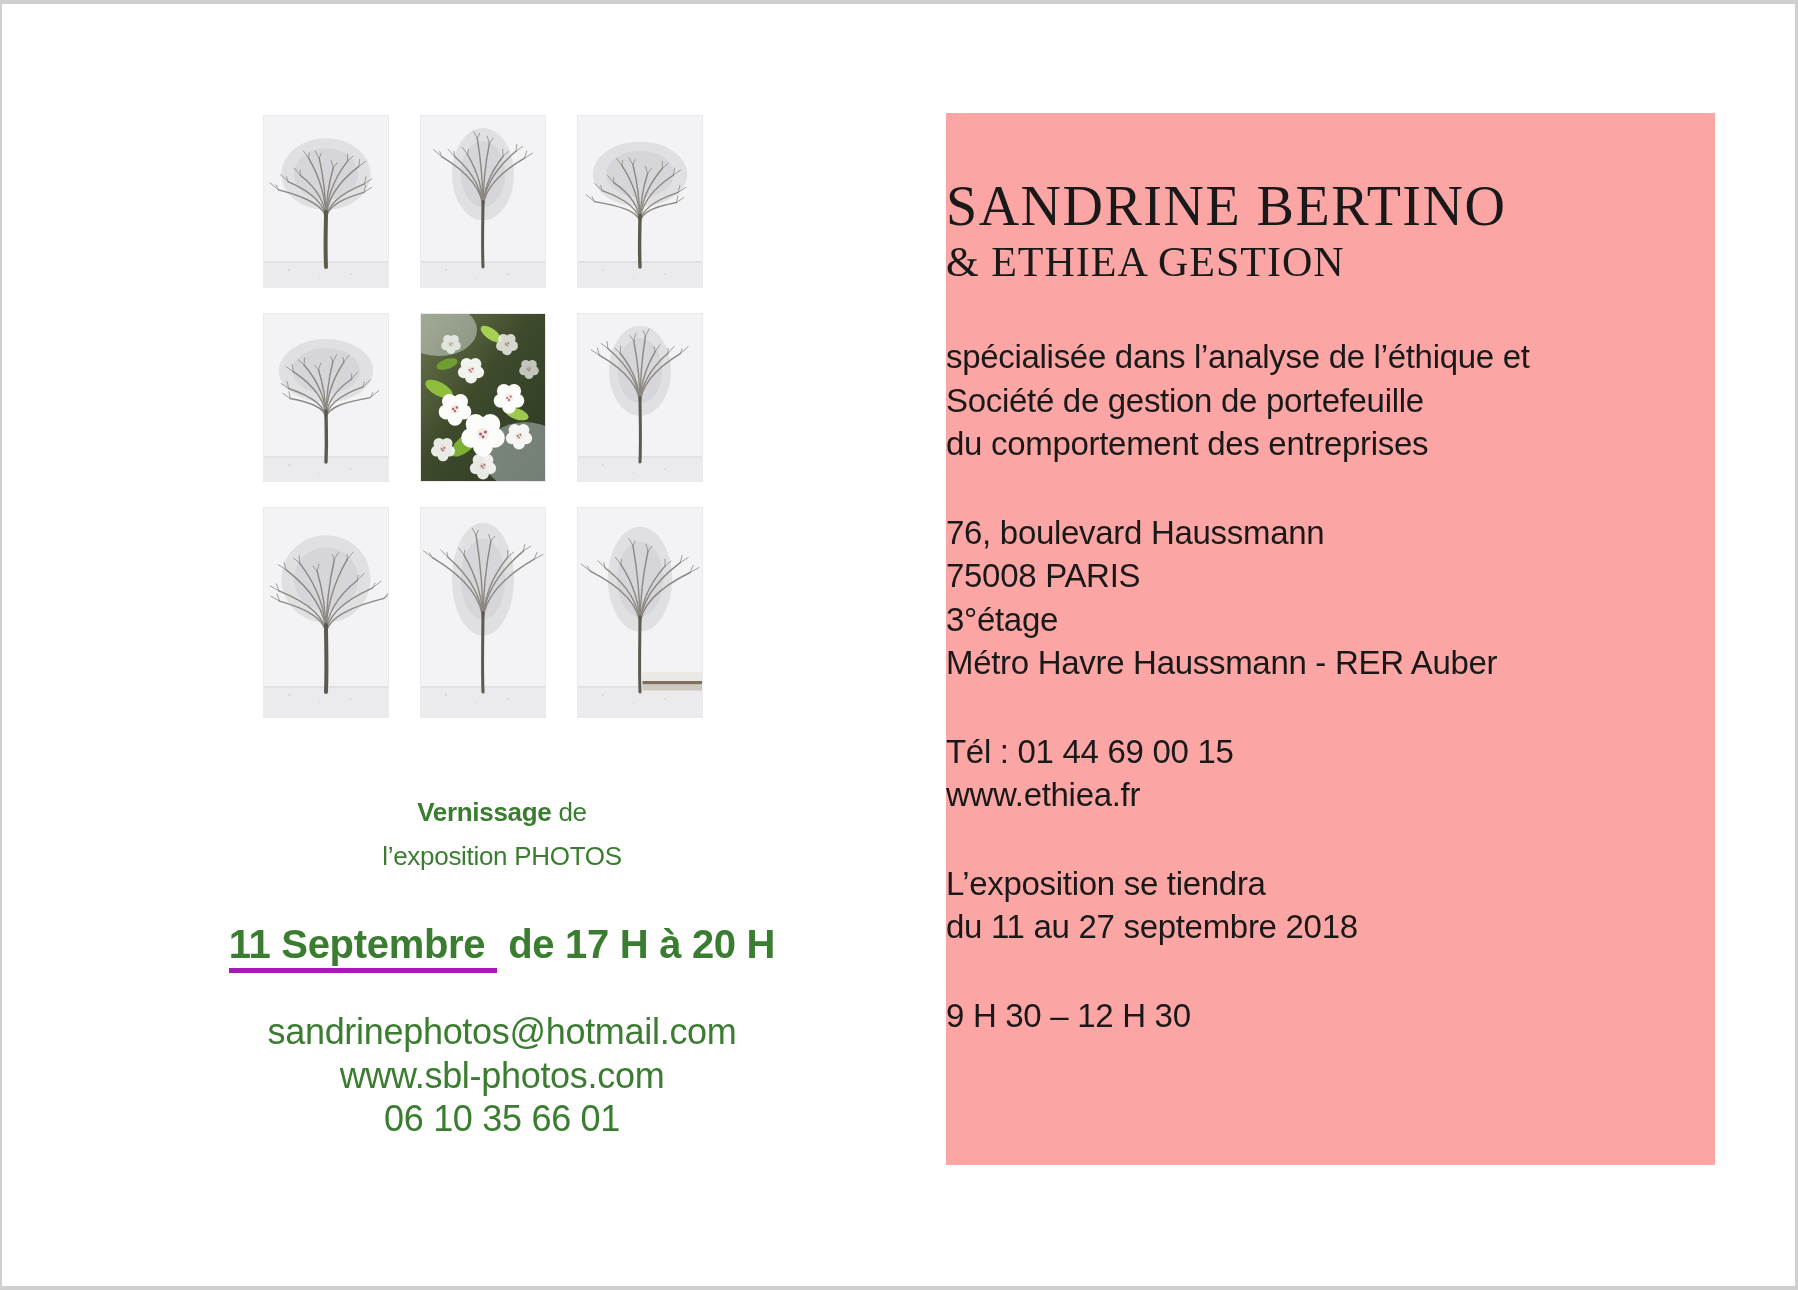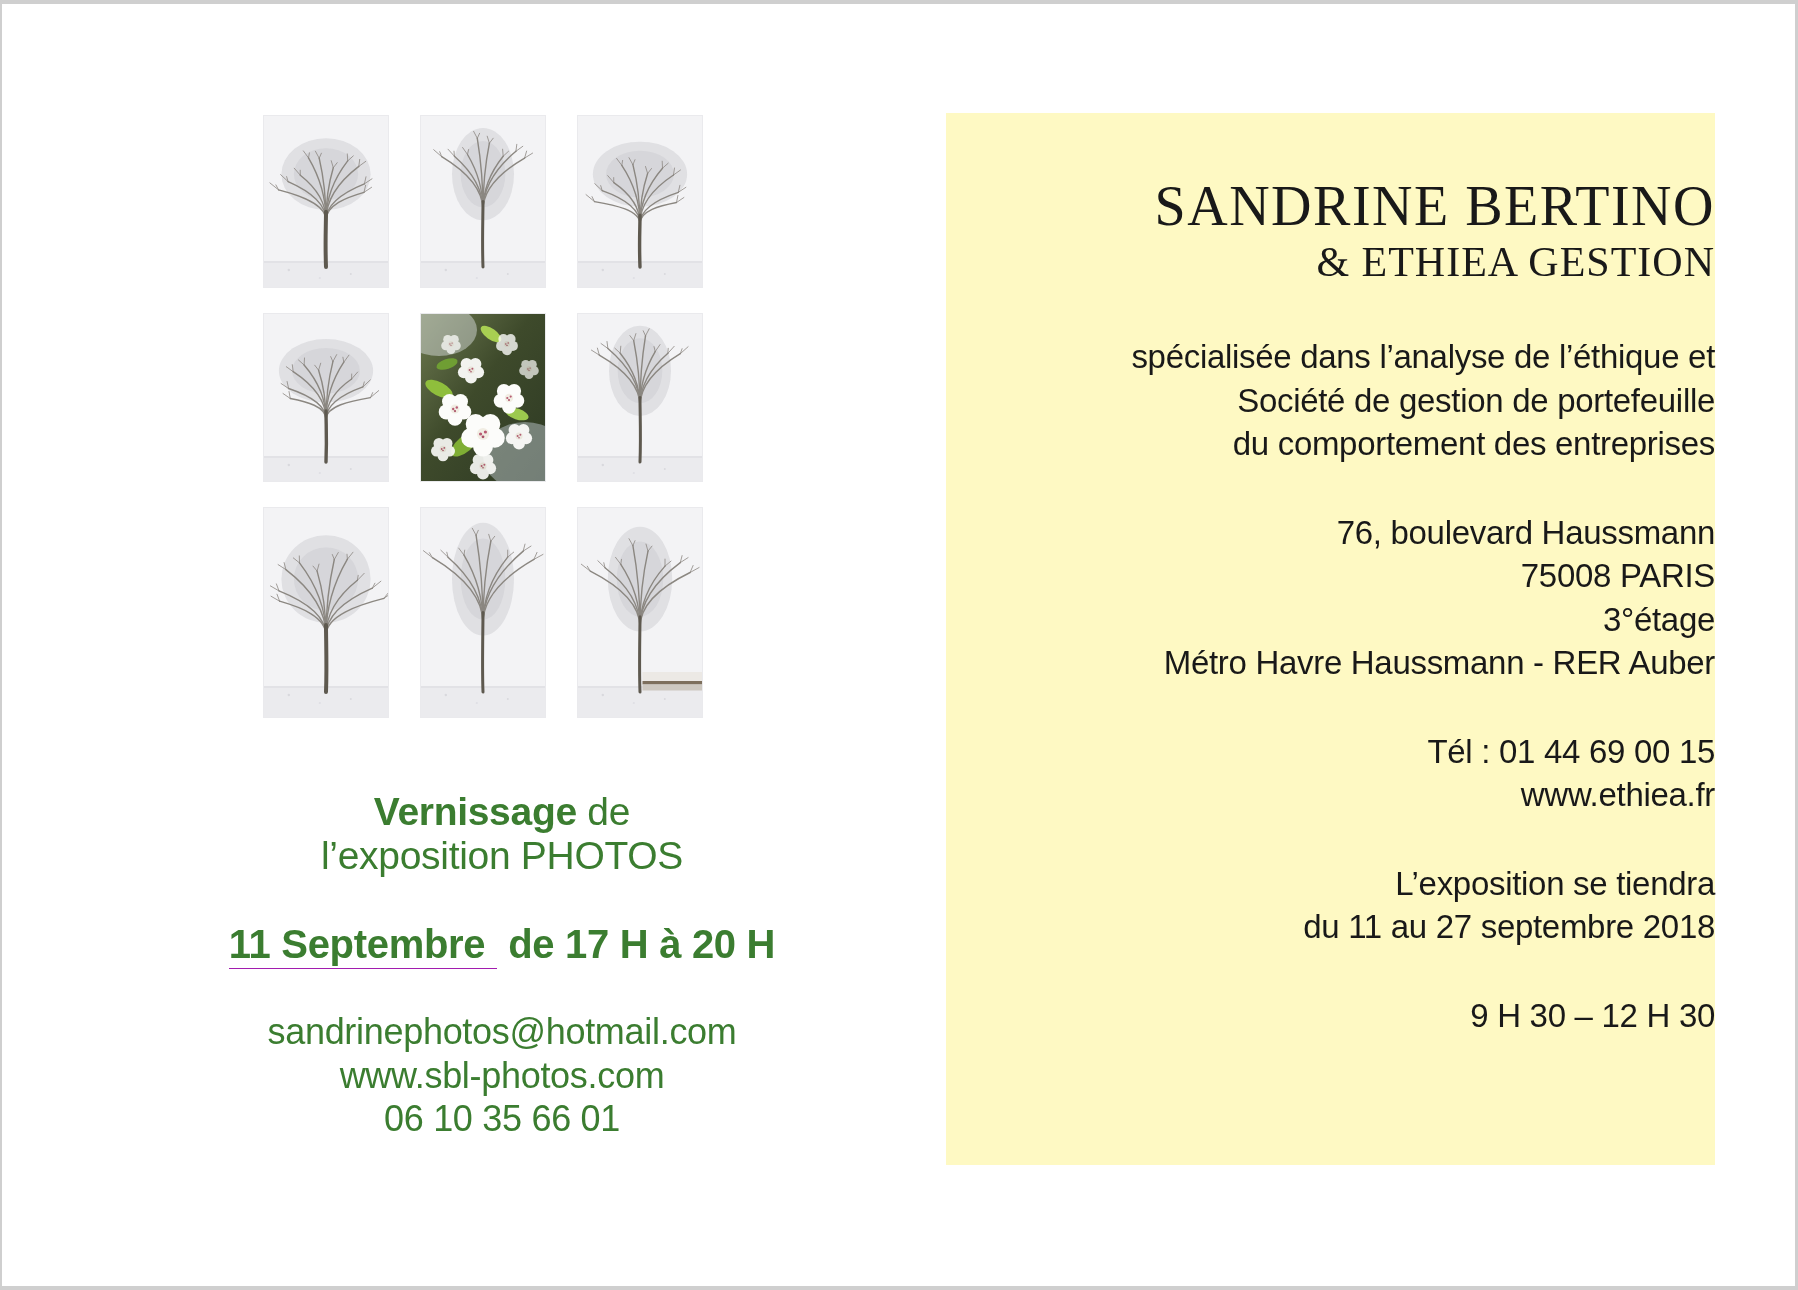--- a/index.html
+++ b/index.html
@@ -24,30 +24,30 @@
     box-shadow:0 0 0 1px rgba(195,195,202,0.35);
     background:#f3f3f5;
   }
   .photo svg{display:block;}
 
   
   .green-block{
     position:absolute;left:0;top:786px;width:1000px;
     text-align:center;color:#3b7d30;
   }
-  .gl-h{font-size:39px;line-height:44px;letter-spacing:-0.3px;}
+  .gl-h{font-size:26px;line-height:44px;letter-spacing:-0.3px;}
   .gl-h .b{font-weight:bold;}
   .gl-date{font-size:40px;line-height:44px;font-weight:bold;margin-top:44px;letter-spacing:-0.3px;}
-  .gl-date .u{border-bottom:1px solid #a21caf;padding-right:12px;padding-bottom:2px;text-align:right;}
+  .gl-date .u{border-bottom:5px solid #a21caf;padding-right:12px;padding-bottom:2px;text-align:right;}
   .gl-links{margin-top:44px;font-size:36px;line-height:43.5px;letter-spacing:-0.3px;}
 
   
   .company-panel{
     position:absolute;left:944px;top:109px;width:769px;height:1052px;
-    background:#fef9c3;text-align:right;color:#191919;
+    background:#fca5a5;text-align:left;color:#191919;
   }
   .panel-title{
     font-family:"Liberation Serif",serif;font-size:56px;line-height:60px;
     margin-top:63px;letter-spacing:1.5px;font-weight:normal;
   }
   .panel-subtitle{
     font-family:"Liberation Serif",serif;font-size:42px;line-height:52px;
     letter-spacing:1px;font-weight:normal;
   }
   .panel-lines{

